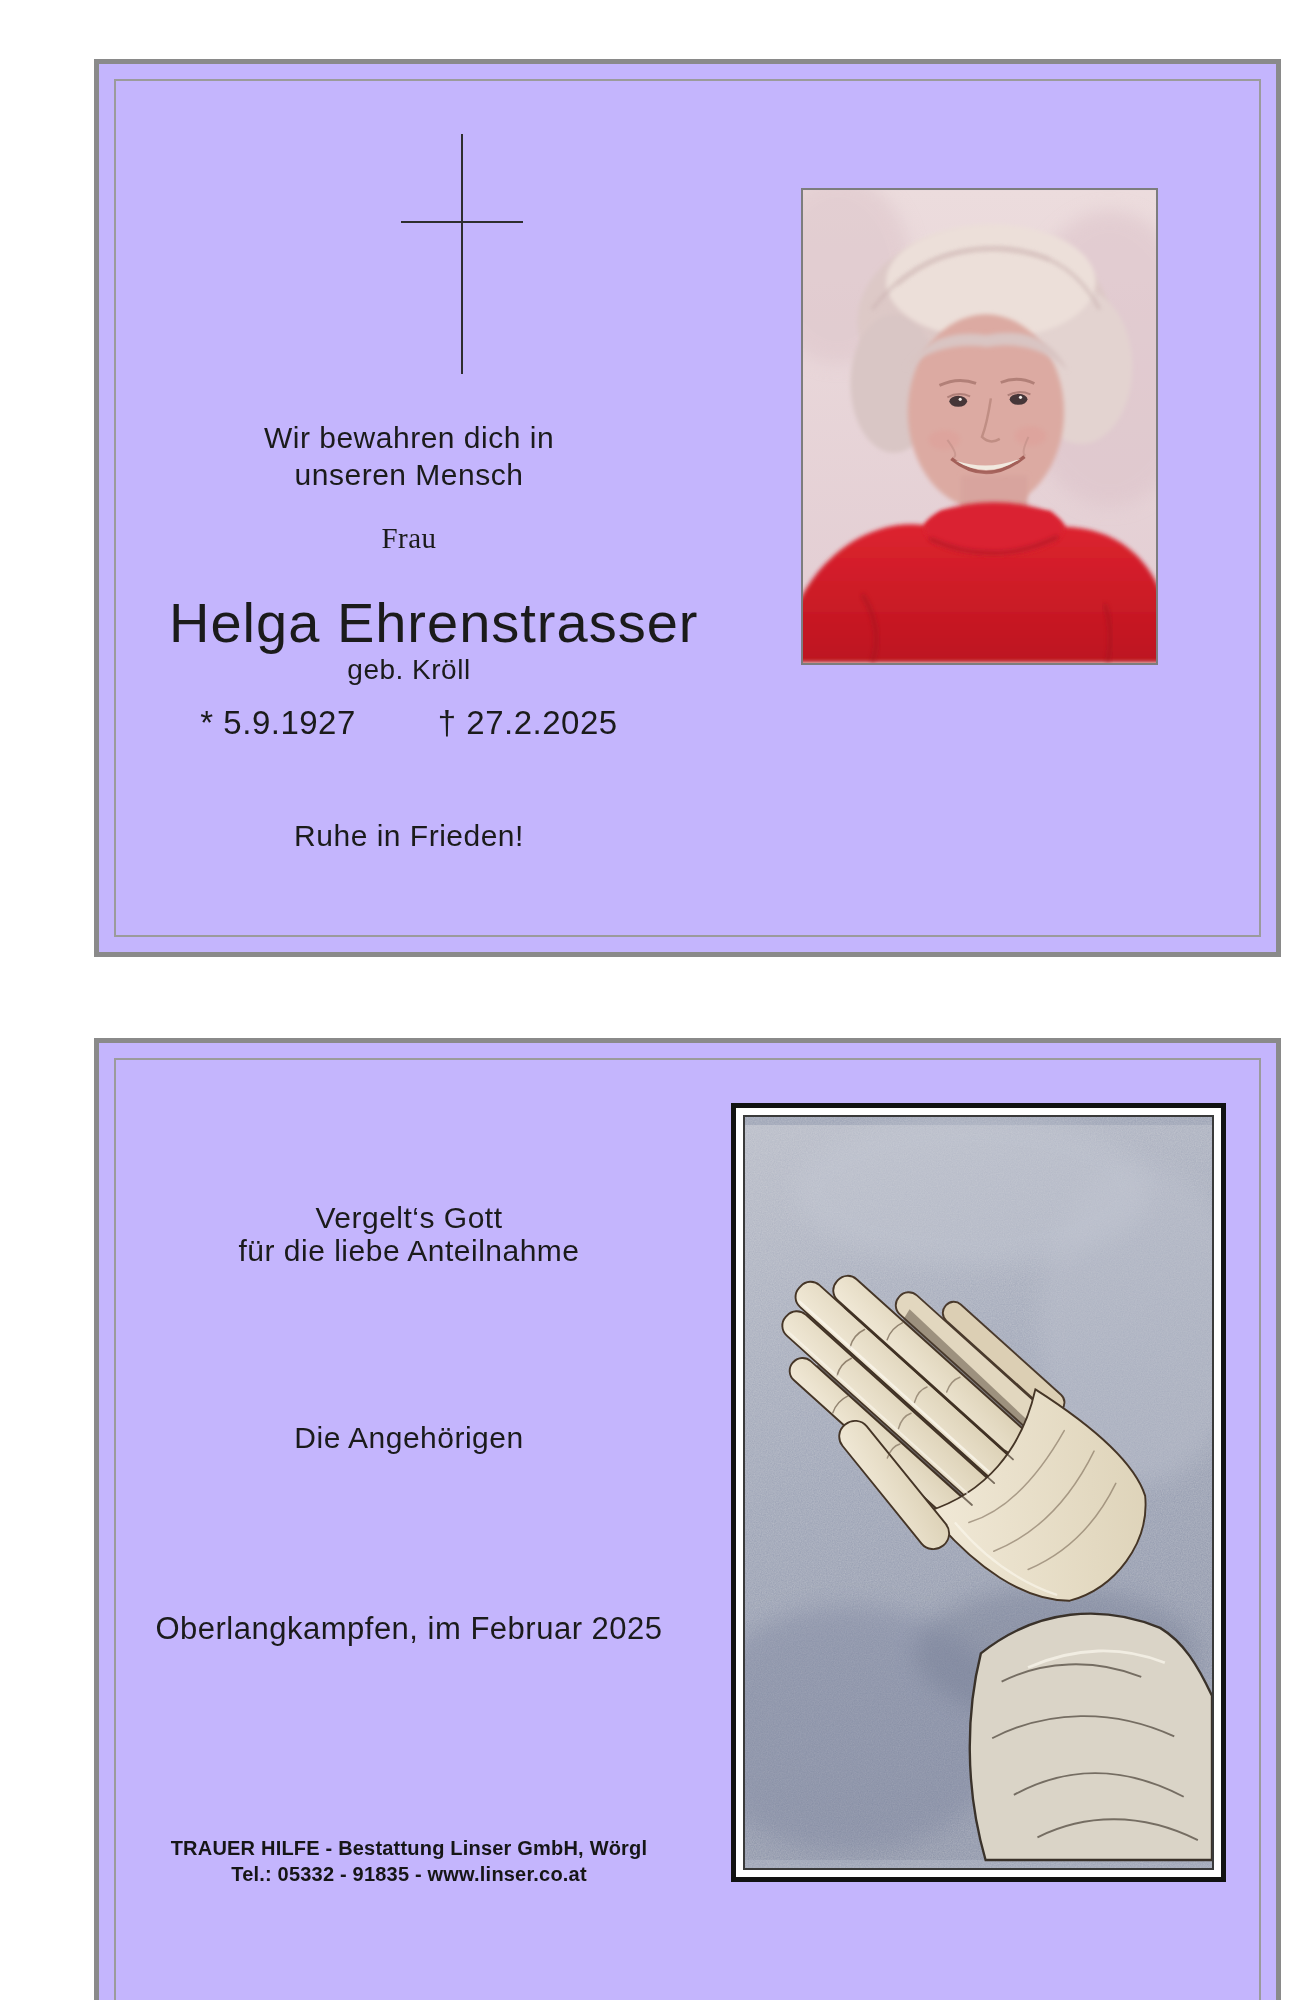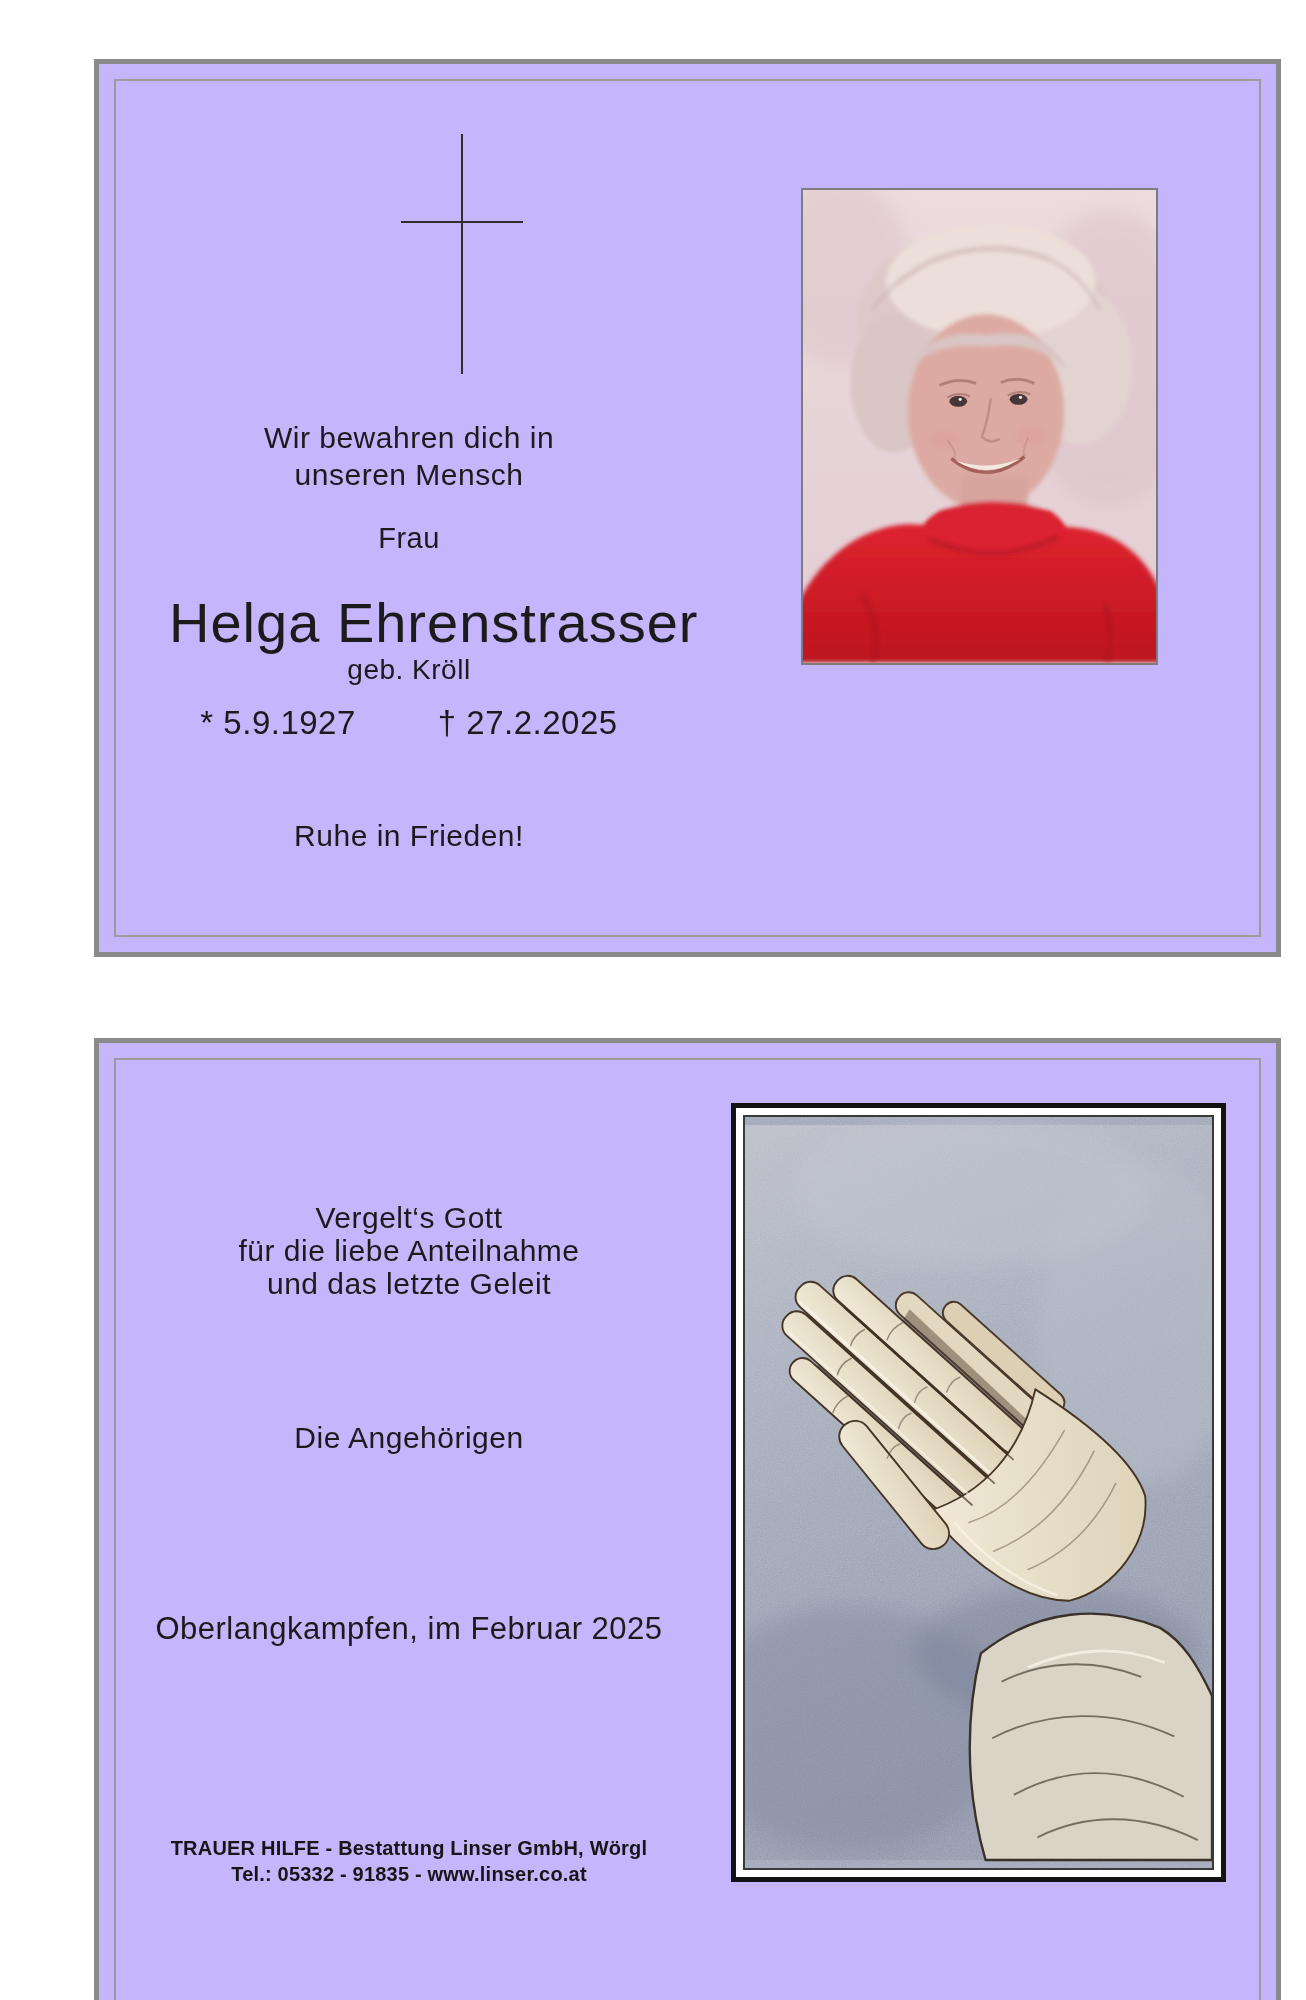--- a/index.html
+++ b/index.html
@@ -18,21 +18,21 @@
   .card-back  { top:1038px; height:1003px; }
   .inner-frame { position:absolute; inset:15px; border:2px solid #9b9b9b; pointer-events:none; }
 
   
   .front-col { position:absolute; left:70px; width:480px; text-align:center; letter-spacing:.5px; }
   .cross { position:absolute; left:254px; top:70px; width:160px; height:240px; }
   .cross .v { position:absolute; left:108px; top:0;   width:2px;  height:240px; background:#2e2e2e; }
   .cross .h { position:absolute; left:48px; top:87px; width:122px; height:2px;  background:#2e2e2e; }
 
   .keep-lines { top:355px; font-size:30px; line-height:37px; }
-  .salutation { top:458px; font-size:29px; }
+  .salutation { top:458px; font-size:29px;font-family:Liberation Serif, serif; }
   .deceased-name { top:528px; font-size:56px; line-height:62px; letter-spacing:1px; white-space:nowrap; }
   .maiden { top:590px; font-size:28px; }
   .dates-row { top:640px; display:flex; justify-content:center; gap:82px; font-size:33px;align-items:center; }
   .ruhe { top:755px; font-size:30px; }
 
   .portrait-frame {
     position:absolute; left:702px; top:124px; width:357px; height:477px;
     border:2px solid #7d7d7d; overflow:hidden; background:#e9d9db;
   }
   .portrait-frame svg { display:block; width:100%; height:100%; }
@@ -145,21 +145,20 @@
     </div>
 
   </div>
 
   <div class="card card-back">
     <div class="inner-frame"></div>
 
     <div class="back-col thanks">
       <div>Vergelt‘s Gott</div>
       <div>für die liebe Anteilnahme</div>
-      <div>und das letzte Geleit</div>
     </div>
 
     <div class="back-col mourners">Die Angehörigen</div>
     <div class="back-col place-date">Oberlangkampfen, im Februar 2025</div>
 
     <div class="back-col funeral">
       <div>TRAUER HILFE - Bestattung Linser GmbH, Wörgl</div>
       <div>Tel.: 05332 - 91835 - www.linser.co.at</div>
     </div>
 

